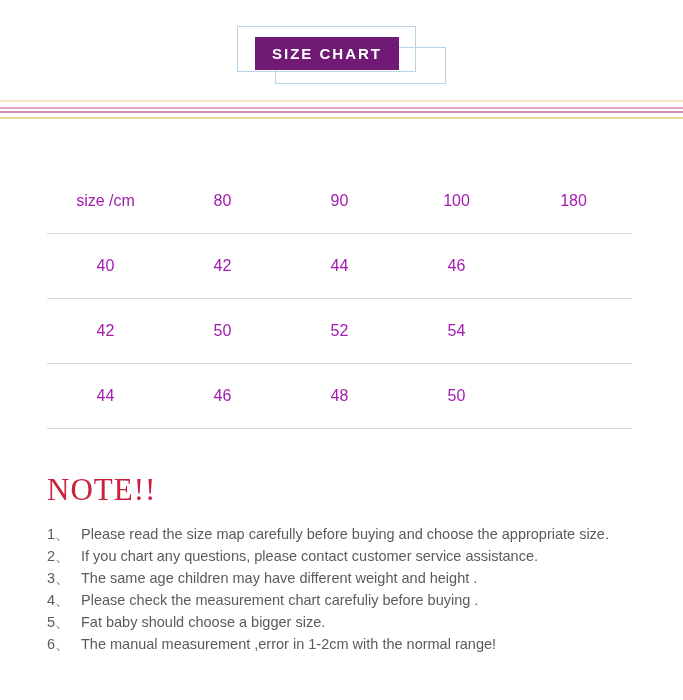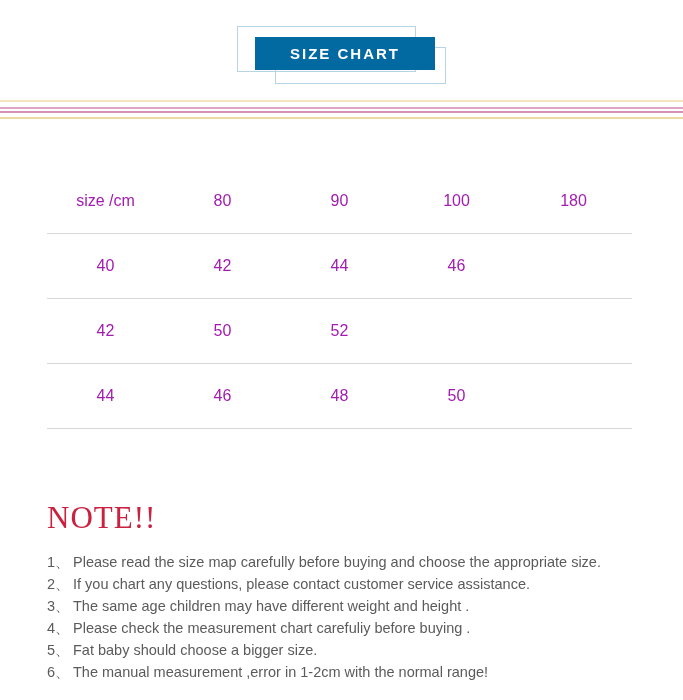--- a/index.html
+++ b/index.html
@@ -14,22 +14,22 @@
   
   .rect-outline {
     position: absolute;
     border: 1px solid #b7d4e6;
     background: transparent;
   }
   .rect-back  { left: 237px; top: 26px; width: 177px; height: 44px; }
   .rect-front { left: 275px; top: 47px; width: 169px; height: 35px; }
   .banner {
     position: absolute;
-    left: 255px; top: 37px; width: 180px; height: 33px;
-    background: #0369a1;
+    left: 255px; top: 37px; width: 144px; height: 33px;
+    background: #701a75;
     color: #ffffff;
     font-size: 15px;
     font-weight: bold;
     letter-spacing: 2px;
     display: flex; align-items: center; justify-content: center;
   }
 
   
   .divider-line {
     position: absolute; left: 0; width: 683px; height: 2px;
@@ -52,42 +52,42 @@
     height: 64px;
     align-items: center;
     text-align: center;
     border-bottom: 1px solid #d8d8d8;
   }
   .tcell { white-space: pre; }
 
   
   .note {
     position: absolute;
-    left: 47px; top: 500px; width: 605px;
+    left: 47px; top: 472px; width: 605px;
   }
   .note-title {
     font-family: "Liberation Serif", serif;
     font-weight: normal;
     color: #cb2140;
     font-size: 31px;
     letter-spacing: 1px;
     margin: 0 0 15px 0;
   }
   .note-list {
     list-style: none;
     margin: 0; padding: 0;
     color: #5b5b5b;
     font-size: 14.5px;
   }
   .note-item {
     display: flex;
     line-height: 22px;
   }
   .note-num { flex: 0 0 26px; }
-  .note-text { flex: 1 1 auto; }
+  .note-text { flex: 1 1 auto; margin-left: 8px; }
 </style>
 </head>
 <body>
 
 <div class="rect-outline rect-back"></div>
 <div class="rect-outline rect-front"></div>
 <div class="banner">
   <span>SIZE CHART</span>
 </div>
 
@@ -109,20 +109,21 @@
   <div class="trow">
     <div class="tcell">40</div>
     <div class="tcell">42</div>
     <div class="tcell">44</div>
     <div class="tcell">46</div>
   </div>
   <div class="trow">
     <div class="tcell">42</div>
     <div class="tcell">50</div>
     <div class="tcell">52</div>
+    <div class="tcell">54</div>
   </div>
   <div class="trow">
     <div class="tcell">44</div>
     <div class="tcell">46</div>
     <div class="tcell">48</div>
     <div class="tcell">50</div>
   </div>
 </div>
 
 <div class="note">

